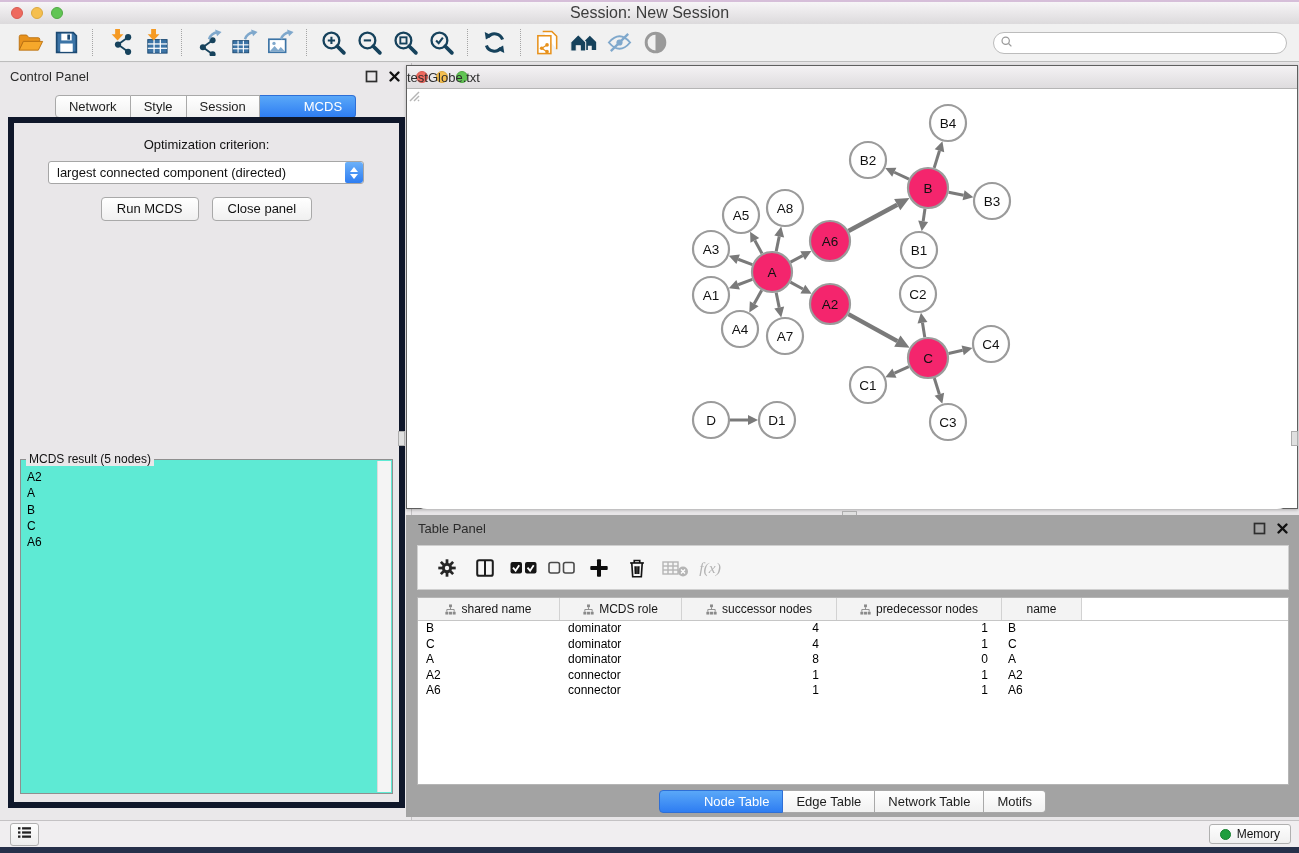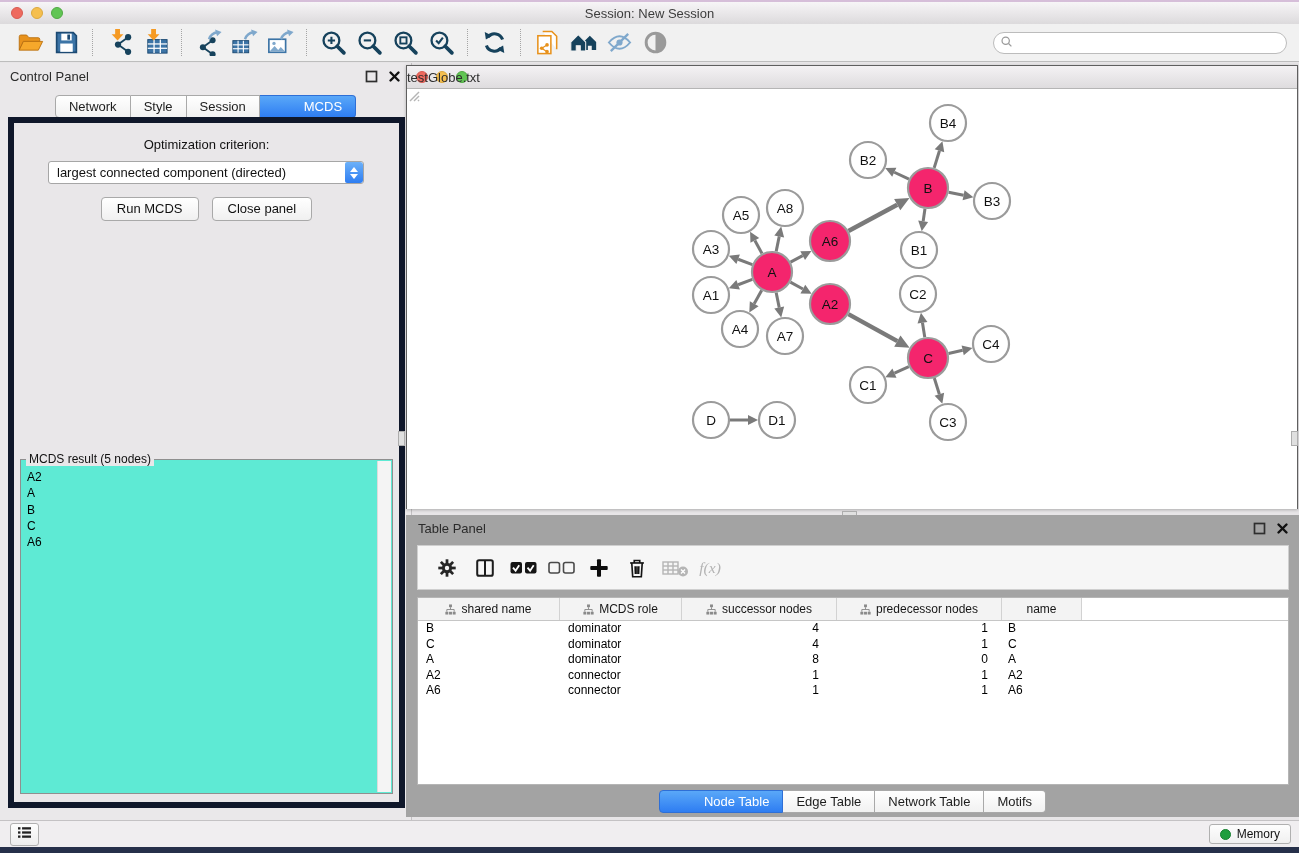--- a/index.html
+++ b/index.html
@@ -10,21 +10,21 @@
   .bottom-strip{position:absolute;left:0;top:847px;width:1299px;height:6px;background:#26304a;}
   
   .titlebar{position:absolute;left:0;top:2px;width:1299px;height:22px;
             background:linear-gradient(#f7f5f7,#dcdadc);border-bottom:1px solid #b3b1b3;
             display:flex;align-items:center;}
   .lights{display:flex;gap:8px;margin-left:11px;}
   .light{width:12px;height:12px;border-radius:50%;box-sizing:border-box;}
   .light.red{background:#ee6a5f;border:1px solid #d85b52;}
   .light.yellow{background:#f5bf4f;border:1px solid #dca93e;}
   .light.green{background:#61c554;border:1px solid #51a944;}
-  .titlebar .title{position:absolute;left:0;right:0;text-align:center;font-size:13px;color:#3d3d3d;}
+  .titlebar .title{position:absolute;left:0;right:0;text-align:center;font-size:16px;color:#3d3d3d;}
   
   .toolbar{position:absolute;left:0;top:24px;width:1299px;height:38px;background:#f1f1f1;
            border-bottom:1px solid #bdbdbd;display:flex;align-items:center;padding:0 12px;box-sizing:border-box;}
   .tool{width:36px;height:32px;display:flex;align-items:center;justify-content:center;cursor:default;}
   .tool svg{width:27px;height:27px;}
   .sep{align-self:stretch;margin:5px 8px;border-left:1px dotted #a5a5a5;width:0;}
   .search-wrap{margin-left:auto;width:294px;height:22px;background:#fff;border:1px solid #bcbcbc;
                border-radius:11px;display:flex;align-items:center;padding:0 6px;box-sizing:border-box;}
   .search-wrap svg{width:13px;height:13px;margin-right:4px;flex:none;}
   .search-wrap input{border:none;outline:none;flex:1;font-size:12px;font-family:"Liberation Sans",sans-serif;background:transparent;}
@@ -63,21 +63,21 @@
   .result-legend{position:absolute;top:-8px;left:5px;background:#e9e7e9;padding:0 3px;font-size:12px;color:#111;}
   .result-list{position:absolute;inset:1px 15px 1px 1px;padding:8px 5px 0 5px;font-size:12px;color:#000;line-height:16.3px;overflow:hidden;}
   .list-scroll{position:absolute;top:1px;right:1px;bottom:1px;width:13px;background:#f4f4f4;border-left:1px solid #dcdcdc;}
   
   .network-window{position:absolute;left:406px;top:2px;width:892px;height:444px;background:#fff;
                   border:1px solid #5f5f5f;box-sizing:border-box;box-shadow:0 1px 3px rgba(0,0,0,.25);}
   .nw-titlebar{height:22px;background:linear-gradient(#f4f2f4,#dedcde);border-bottom:1px solid #b5b5b5;
                display:flex;align-items:center;position:relative;}
   .nw-titlebar .lights{margin-left:9px;}
   .nw-title{position:absolute;left:0;right:0;text-align:left;font-size:13px;color:#2e2e2e;}
-  .nw-canvas{position:relative;width:890px;height:420px;background:#fff;}
+  .nw-canvas{position:relative;width:890px;height:420px;background:#fff;border-radius:20px;}
   .nw-canvas svg{position:absolute;left:0;top:0;}
   .resize-grip{position:absolute;right:1px;bottom:1px;width:13px;height:13px;}
   .handle{position:absolute;background:#e0e0e0;border:1px solid #adadad;box-sizing:border-box;}
   
   .table-panel{position:absolute;left:406px;top:452px;width:893px;height:302px;background:#a3a3a3;}
   .tp-toolbar{position:absolute;left:11px;right:10px;top:30px;height:45px;background:#f6f6f6;
               border:1px solid #cfcfcf;display:flex;align-items:center;padding-left:12px;box-sizing:border-box;gap:4px;}
   .ttool{width:34px;height:30px;display:flex;align-items:center;justify-content:center;}
   .ttool svg{height:22px;}
   .tp-table{position:absolute;left:11px;right:10px;top:82px;height:188px;background:#fff;border:1px solid #b5b5b5;

